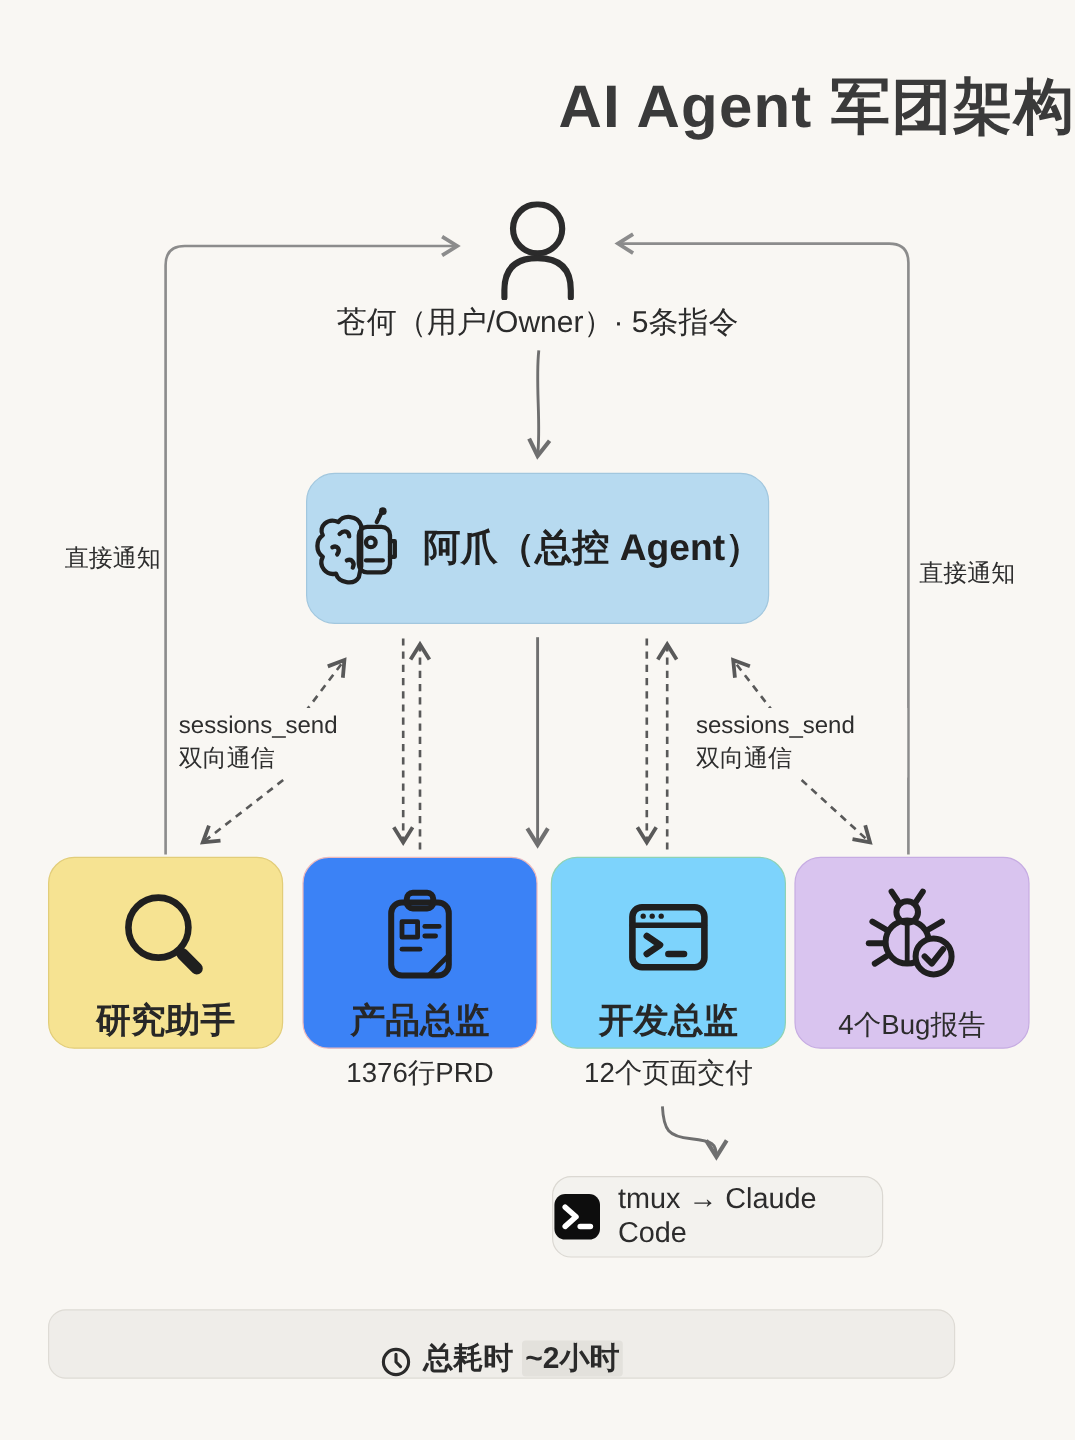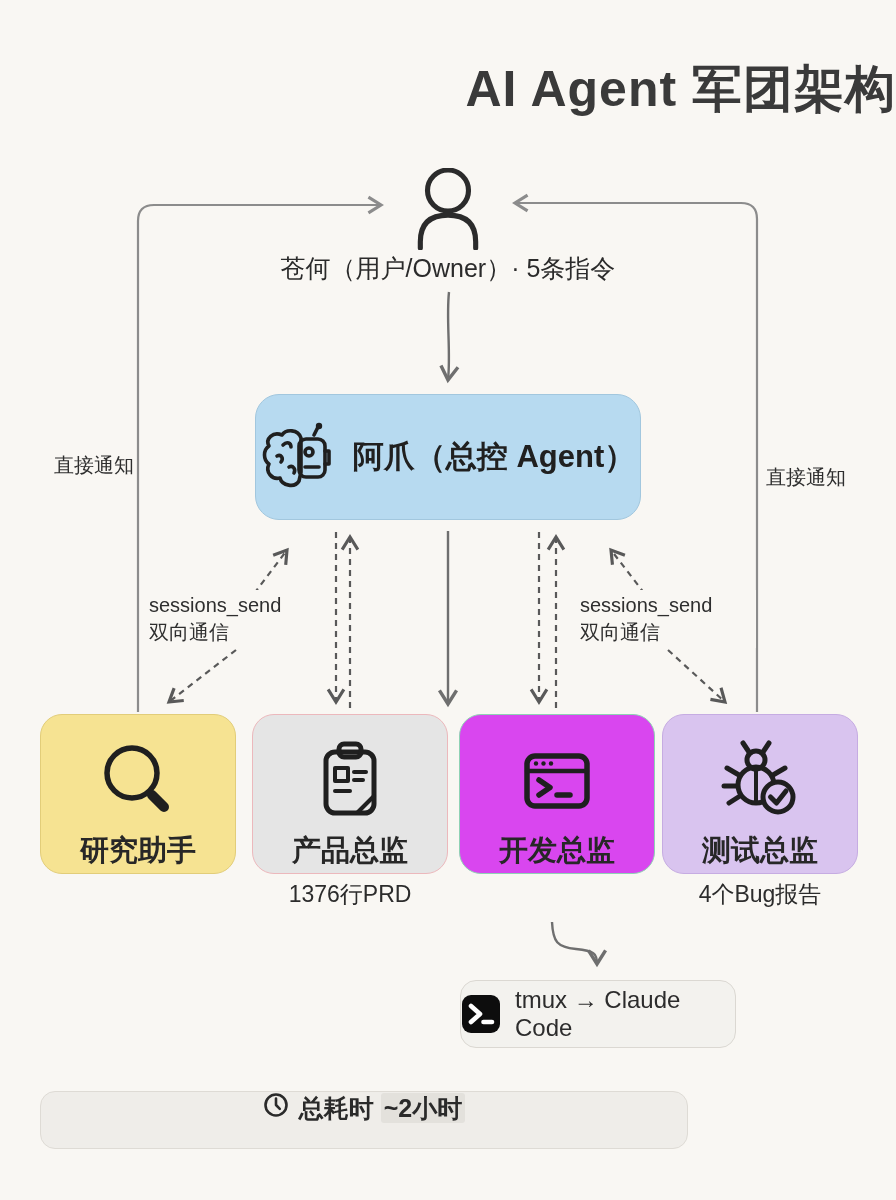--- a/index.html
+++ b/index.html
@@ -47,39 +47,39 @@
   }
   .session-left{left:149px;top:590px;}
   .session-right{left:580px;top:590px;}
   
   .card{
     top:714px;width:196px;height:160px;border-radius:22px;
     display:flex;flex-direction:column;align-items:center;
     padding-top:24px;box-sizing:border-box;
   }
   .card-yellow{left:40px;background:#f6e392;border:1.5px solid #e2cd79;}
-  .card-pink{left:252px;background:#e5e5e5;border:1.5px solid #ecb8bc;}
-  .card-green{left:459px;background:#d946ef;border:1.5px solid #8fd2b4;}
+  .card-pink{left:252px;background:#3b82f6;border:1.5px solid #ecb8bc;}
+  .card-green{left:459px;background:#7dd3fc;border:1.5px solid #8fd2b4;}
   .card-purple{left:662px;background:#d9c4ef;border:1.5px solid #c6ace2;}
   .card .icon{width:84px;height:84px;margin-bottom:8px;}
   .card-name{font-size:29px;font-weight:700;color:#272727;}
   .card-output{font-size:23px;font-weight:500;color:#2c2c2c;margin-top:8px;}
   
   .tmux{
     left:460px;top:980px;width:276px;height:68px;border-radius:16px;
     background:#f3f2ee;border:1.5px solid #dbd8d2;
     display:flex;align-items:center;justify-content:center;gap:14px;
     box-sizing:border-box;
   }
   .tmux-label{font-size:24px;font-weight:500;color:#2c2c2c;}
   
   .footer{
-    left:40px;top:1091px;width:648px;height:58px;border-radius:15px;
+    left:40px;top:1091px;width:756px;height:58px;border-radius:15px;
     background:#efede9;border:1.5px solid #dedbd5;
-    display:flex;align-items:flex-start;justify-content:center;gap:10px;
+    display:flex;align-items:flex-end;justify-content:center;gap:10px;
     box-sizing:border-box;
   }
   .footer-label{font-size:25px;font-weight:600;color:#2a2a2a;}
   .footer-label .hl{background:#e3e1dc;border-radius:3px;padding:1px 3px;}
   svg.stroke-icon{display:block;}
 </style>
 </head>
 <body>
 
 <div class="stage">
@@ -197,41 +197,41 @@
           <path d="M12 32 H72" stroke-width="4.5"></path>
           <path d="M24 41 L35 48.5 L24 56"></path>
           <path d="M42 56 H55"></path>
         </g>
         <circle cx="21" cy="24.5" r="2.2" fill="#1f1f1f"></circle>
         <circle cx="28.5" cy="24.5" r="2.2" fill="#1f1f1f"></circle>
         <circle cx="36" cy="24.5" r="2.2" fill="#1f1f1f"></circle>
       </svg>
     </span>
     <div class="card-name">开发总监</div>
+    <div class="card-output">12个页面交付</div>
   </div>
 
   <div class="abs card card-purple">
     <span class="icon">
       <svg class="stroke-icon" width="84" height="84" viewBox="0 0 84 84">
         <g fill="none" stroke="#1f1f1f" stroke-width="5" stroke-linecap="round" stroke-linejoin="round">
           <path d="M31 13 L25 4"></path>
           <path d="M45 13 L51 4"></path>
           <path d="M21 36 L9 29"></path>
           <path d="M19 47 L6 47"></path>
           <path d="M22 57 L11 64"></path>
           <path d="M55 36 L67 29"></path>
           <circle cx="38" cy="21" r="9"></circle>
           <circle cx="38" cy="46" r="18"></circle>
           <path d="M38 28 V64" stroke-width="4"></path>
         </g>
         <circle cx="60" cy="58" r="15" fill="#d9c4ef" stroke="#1f1f1f" stroke-width="5"></circle>
         <path d="M52.5 58 L58.5 64 L68 52" fill="none" stroke="#1f1f1f" stroke-width="5" stroke-linecap="round" stroke-linejoin="round"></path>
       </svg>
     </span>
-    <div class="card-name">测试总监</div>
     <div class="card-output">4个Bug报告</div>
   </div>
 
   <div class="abs tmux">
     <span>
       <svg class="stroke-icon" width="40" height="40" viewBox="0 0 40 40">
         <rect x="1" y="1" width="38" height="38" rx="9" fill="#0d0d0d"></rect>
         <path d="M10 12 L19 20 L10 28" fill="none" stroke="#ffffff" stroke-width="4.6" stroke-linecap="round" stroke-linejoin="round"></path>
         <path d="M22.5 28 H31" fill="none" stroke="#ffffff" stroke-width="4.6" stroke-linecap="round"></path>
       </svg>

